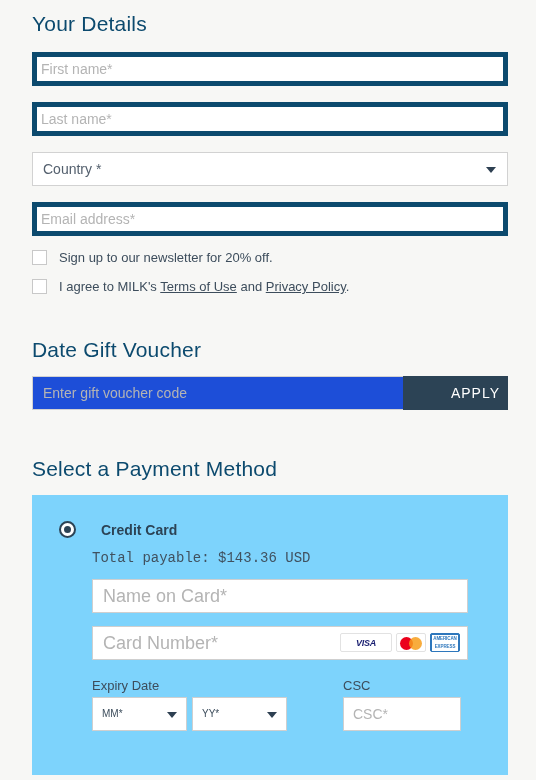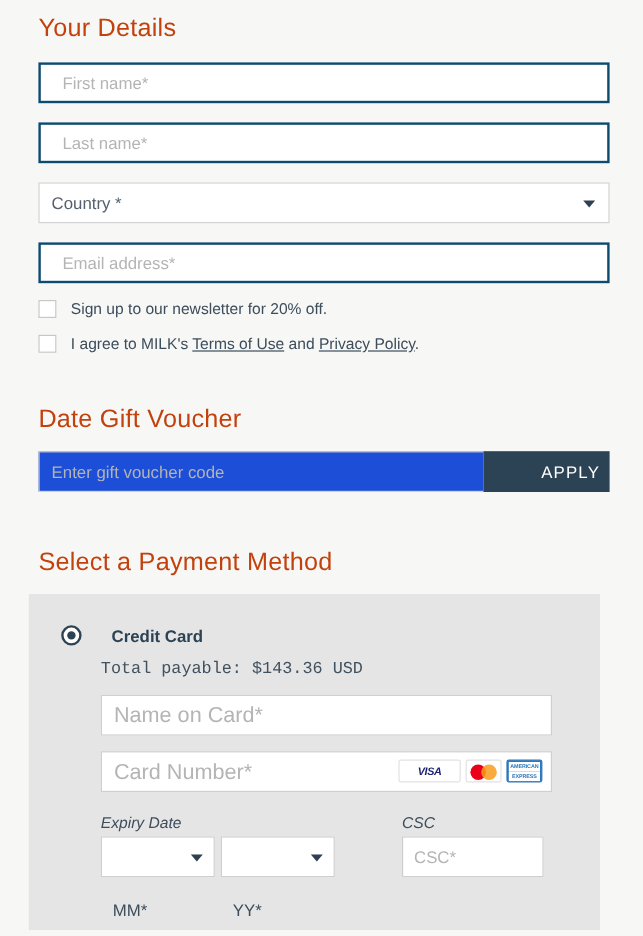--- a/index.html
+++ b/index.html
@@ -20,41 +20,41 @@
   .page {
     width: 536px;
     height: 780px;
     position: relative;
   }
 
   
   .section-heading {
     font-size: 21px;
     font-weight: 400;
-    color: #c2410c;
+    color: #0c4a6e;
     letter-spacing: 0.2px;
     margin: 0;
     padding: 0;
   }
 
   
   #your-details {
     position: absolute;
     left: 32px;
     top: 12px;
     width: 476px;
   }
   .field {
     display: block;
     width: 476px;
     height: 34px;
     background: #ffffff;
-    border: 2px solid #0c4a6e;
+    border: 5px solid #0c4a6e;
     margin-top: 16px;
-    padding: 0 18px;
+    padding: 0 4px;
     font-family: "Liberation Sans", sans-serif;
     font-size: 14px;
     color: #b4b4b4;
     line-height: 32px;
     outline: none;
   }
   .field::placeholder { color: #b4b4b4; opacity: 1; }
 
   .select-field {
     position: relative;
@@ -147,25 +147,25 @@
   }
 
   
   #payment-method-heading {
     position: absolute;
     left: 32px;
     top: 457px;
   }
   .payment-panel {
     position: absolute;
-    left: 24px;
+    left: 32px;
     top: 495px;
     width: 476px;
     height: 280px;
-    background: #e5e5e5;
+    background: #7dd3fc;
   }
   .pm-row {
     display: flex;
     align-items: center;
     padding: 26px 0 0 27px;
   }
   .radio {
     width: 17px;
     height: 17px;
     border: 2px solid #2c4355;
@@ -286,38 +286,36 @@
     display: flex;
     margin: 18px 0 0 60px;
     width: 376px;
   }
   .exp-group { flex: 0 0 auto; }
   .csc-group { margin-left: 56px; flex: 0 0 auto; }
   .sub-label {
     font-size: 13px;
     color: #3d4d5c;
     margin-bottom: 4px;
-    font-style: italic;
   }
   .mini-selects { display: flex; gap: 5px; }
   .mini-select {
     position: relative;
     width: 95px;
     height: 34px;
     background: #ffffff;
     border: 1px solid #cfcfcf;
   }
   .mini-select .sel-text {
     position: absolute;
     left: 9px;
     top: 0;
     line-height: 32px;
-    font-size: 14px;
+    font-size: 10px;
     color: #3d4d5c;
-    margin-top: 44px;
   }
   .mini-caret {
     position: absolute;
     right: 9px;
     top: 50%;
     margin-top: -2px;
     width: 0; height: 0;
     border-left: 5px solid transparent;
     border-right: 5px solid transparent;
     border-top: 6px solid #2e4052;

